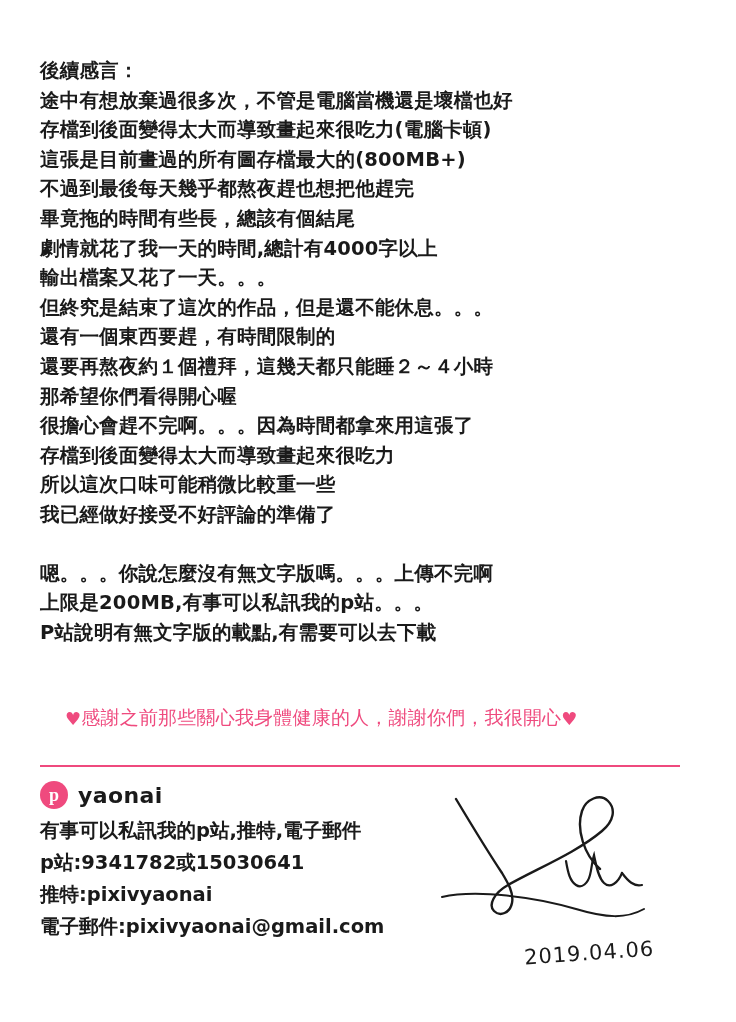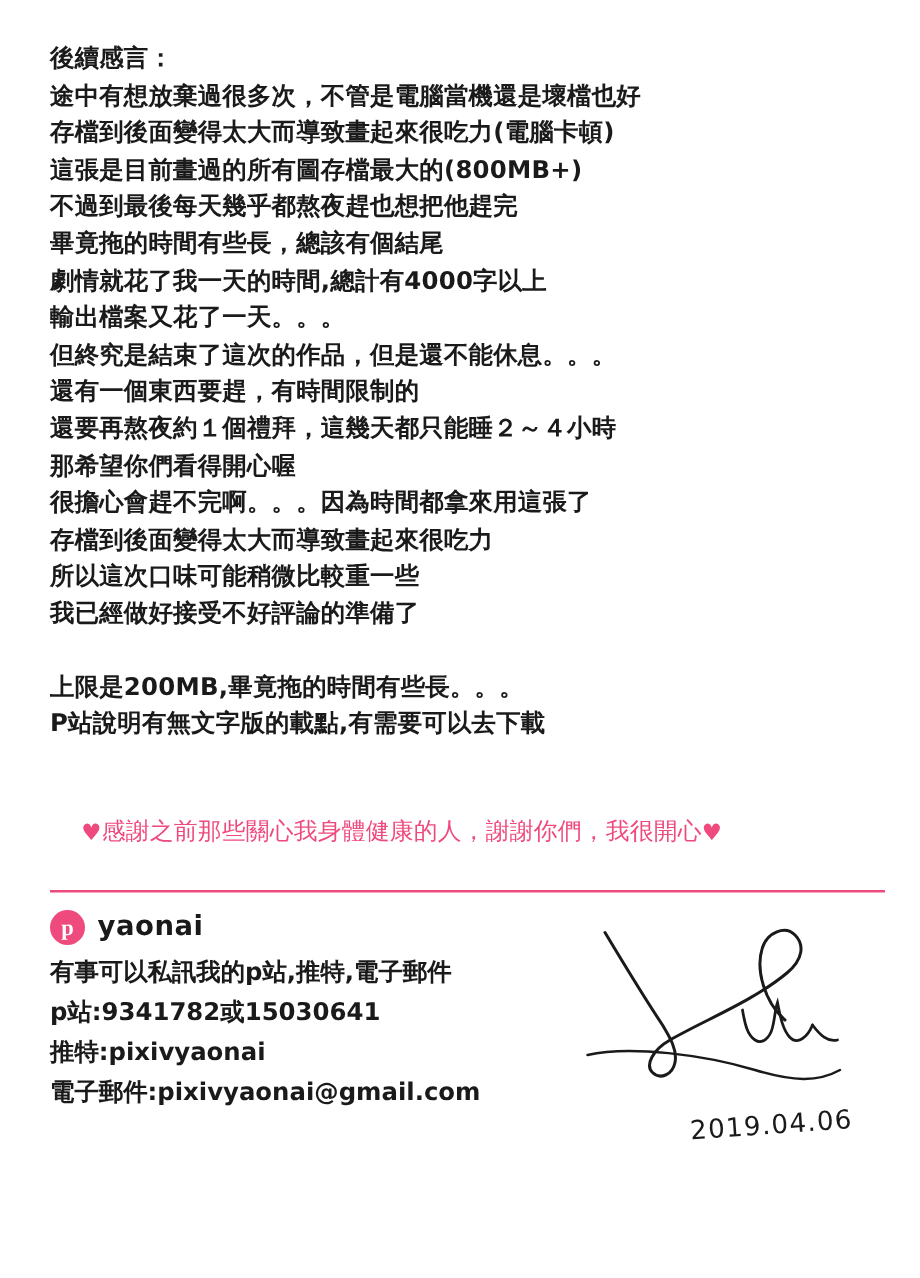--- a/index.html
+++ b/index.html
@@ -11,22 +11,23 @@
     width: 736px;
     height: 1022px;
     position: relative;
     font-family: "DejaVu Sans", "Liberation Sans", sans-serif;
     color: #1b1b1b;
     overflow: hidden;
   }
   .page {
     position: absolute;
     inset: 0;
-    padding: 32px 28px 0 40px;
+    padding: 32px 56px 0 40px;
     box-sizing: border-box;
+    margin-top: 24px;
   }
   .afterword {
     font-size: 19.5px;
     line-height: 29.6px;
     letter-spacing: 0.2px;
     color: #1a1a1a;
     font-weight: 600;
   }
   .afterword .line {
     white-space: pre;
@@ -136,21 +137,22 @@
     <div class="line">還有一個東西要趕，有時間限制的</div>
     <div class="line">還要再熬夜約１個禮拜，這幾天都只能睡２～４小時</div>
     <div class="line">那希望你們看得開心喔</div>
     <div class="line">很擔心會趕不完啊。。。因為時間都拿來用這張了</div>
     <div class="line">存檔到後面變得太大而導致畫起來很吃力</div>
     <div class="line">所以這次口味可能稍微比較重一些</div>
     <div class="line">我已經做好接受不好評論的準備了</div>
 
     <div class="spacer"></div>
 
-    <div class="line">上限是200MB,畢竟拖的時間有些長。。。</div>
+    <div class="line">嗯。。。你說怎麼沒有無文字版嗎。。。上傳不完啊</div>
+    <div class="line">上限是200MB,有事可以私訊我的p站。。。</div>
     <div class="line">P站說明有無文字版的載點,有需要可以去下載</div>
   </div>
 
   <div class="thanks">
     <span class="heart">♥</span><span>感謝之前那些關心我身體健康的人，謝謝你們，我很開心</span><span class="heart">♥</span>
   </div>
 
   <hr class="divider">
 
   <div class="footer">

